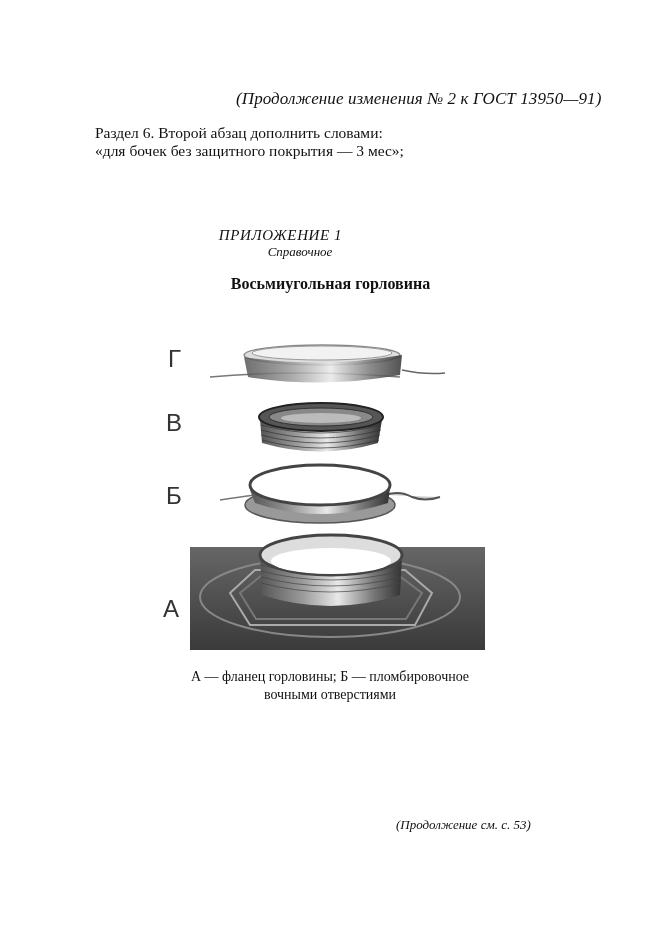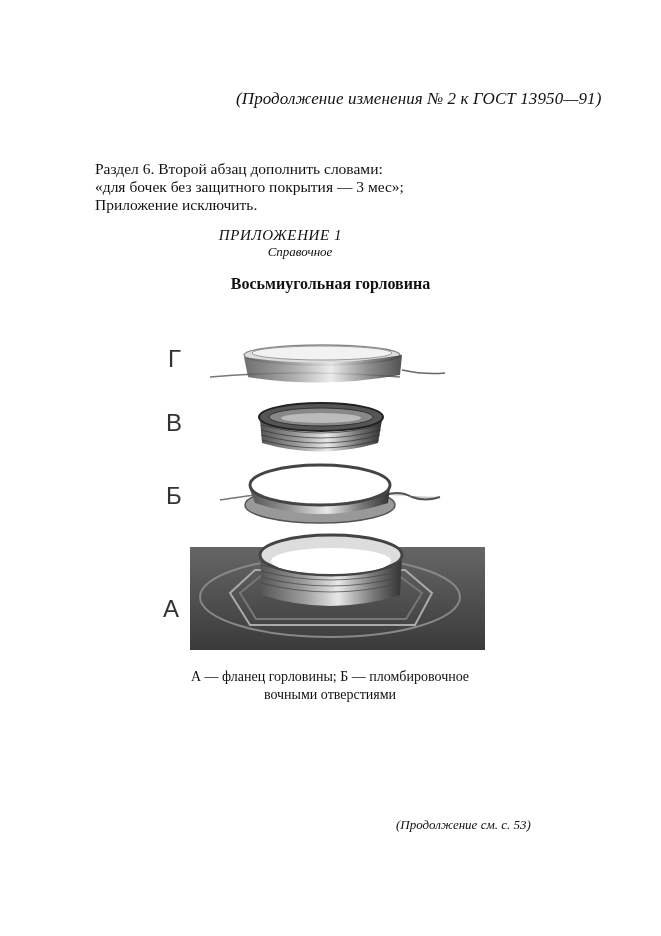--- a/index.html
+++ b/index.html
@@ -1,38 +1,37 @@
 <!DOCTYPE html>
 <html><head>
   <meta charset="utf-8">
   <style>
     html, body { margin:0; padding:0; background:#ffffff; }
     body { width:661px; height:936px; position:relative; overflow:hidden;
            font-family:"Liberation Serif", "DejaVu Serif", serif; color:#111; }
     .abs { position:absolute; }
     .header { left:236px; top:89px; width:340px; font-style:italic; font-size:17px; white-space:nowrap; letter-spacing:0.1px; }
-    .body-lines { left:95px; top:124px; font-size:15.5px; line-height:18.2px;margin-top:36px; }
+    .body-lines { left:95px; top:124px; font-size:15.5px; line-height:18.2px; }
     .body-lines div { white-space:nowrap; }
     .app-title { left:0; width:561px; top:227px; text-align:center; font-style:italic; font-size:15px; letter-spacing:0.6px; }
     .app-sub { left:0; width:600px; top:244px; text-align:center; font-style:italic; font-size:13px; }
     .fig-title { left:0; width:661px; top:275px; text-align:center; font-weight:bold; font-size:16px; }
     .figure { left:150px; top:325px; width:350px; height:325px; }
     .caption { left:170px; width:320px; top:668px; text-align:center; font-size:14px; line-height:17.5px; }
     .footer { left:396px; top:817px; font-style:italic; font-size:13px; white-space:nowrap; }
     .lbl { position:absolute; font-family:"Liberation Sans", "DejaVu Sans", sans-serif; font-size:24px; color:#333; }
   </style>
 </head>
 <body>
 
 <div class="abs header">(Продолжение изменения № 2 к ГОСТ  13950—91)</div>
 
 <div class="abs body-lines">
   <div>Раздел 6. Второй абзац дополнить словами:</div>
   <div>«для бочек без защитного покрытия — 3 мес»;</div>
-  <div>Приложение исключить.</div>
 </div>
 
 <div class="abs app-title">ПРИЛОЖЕНИЕ 1</div>
 <div class="abs app-sub">Справочное</div>
 <div class="abs fig-title">Восьмиугольная горловина</div>
 
 <div class="abs figure">
   <svg width="350" height="325" viewBox="0 0 350 325">
     <defs>
       <linearGradient id="metal" x1="0" y1="0" x2="1" y2="0">

